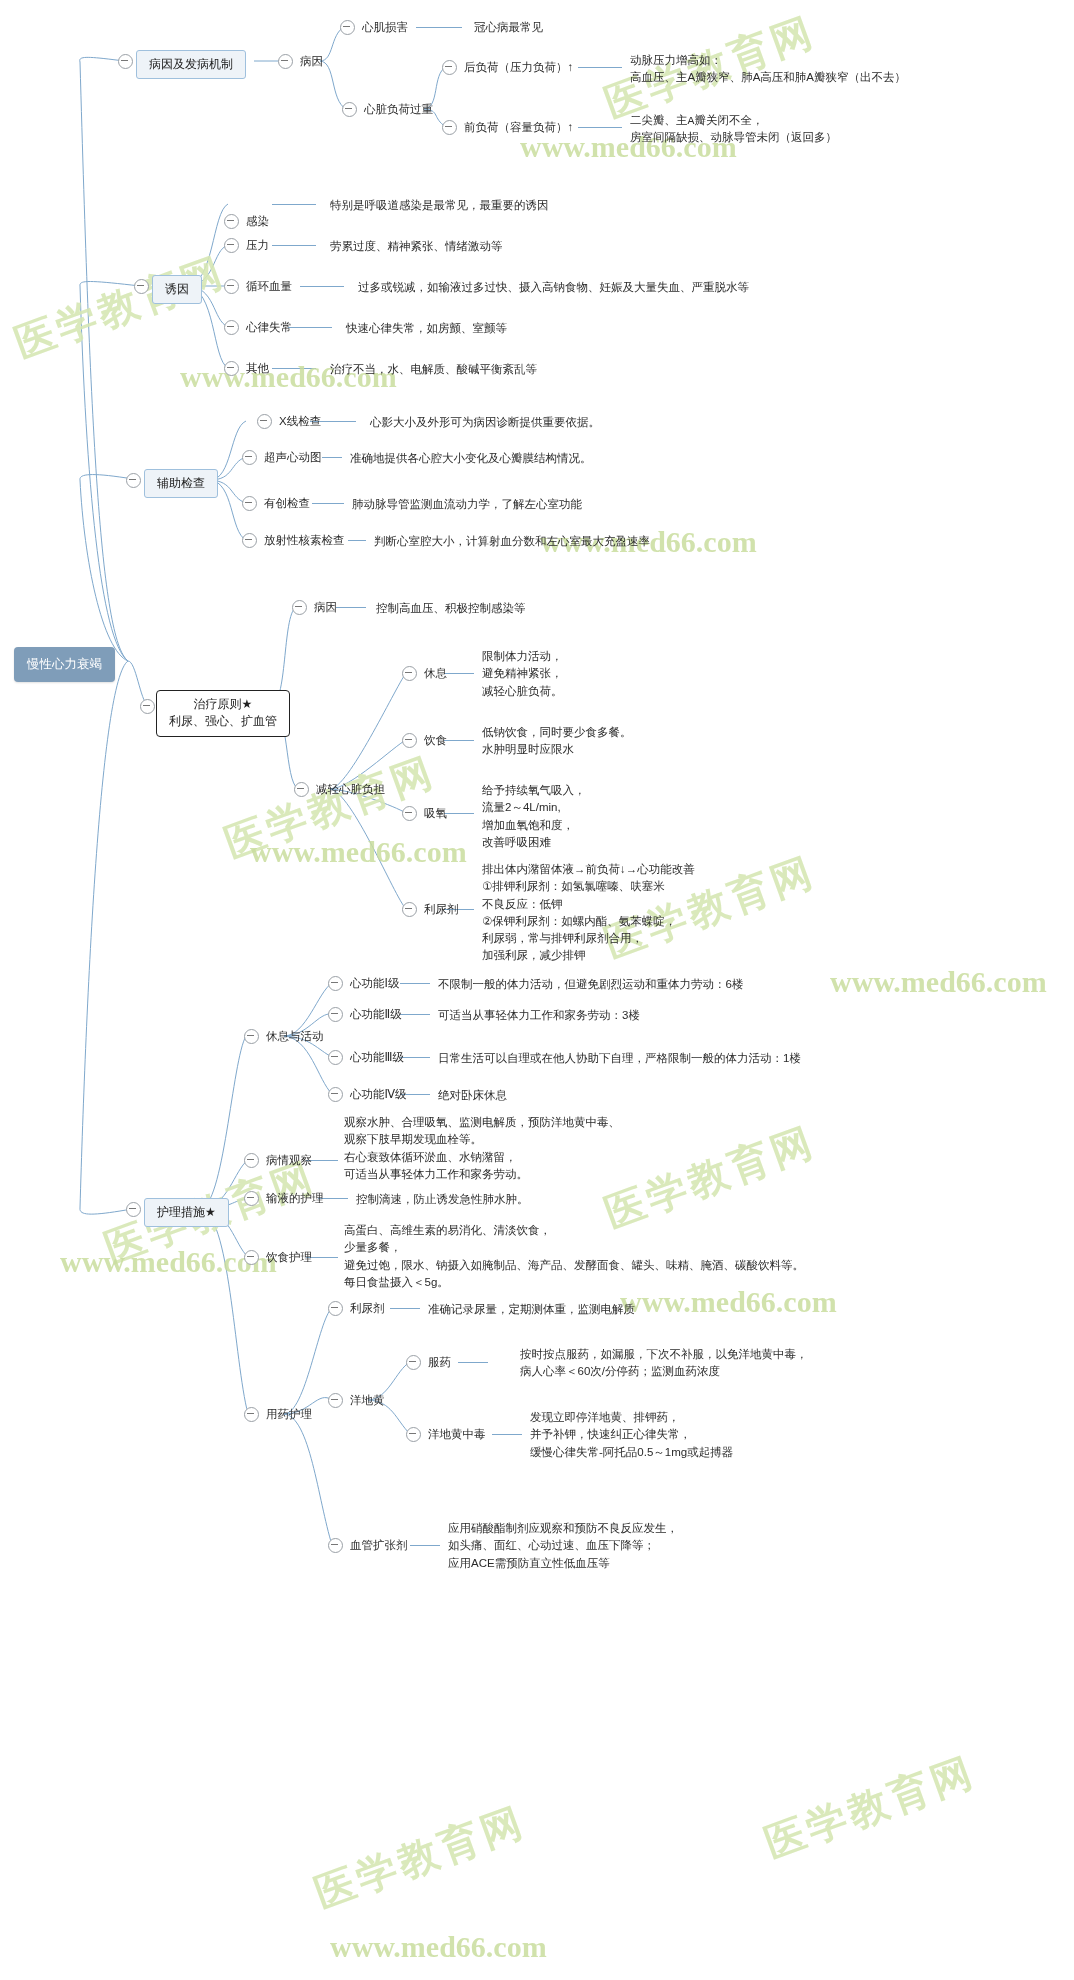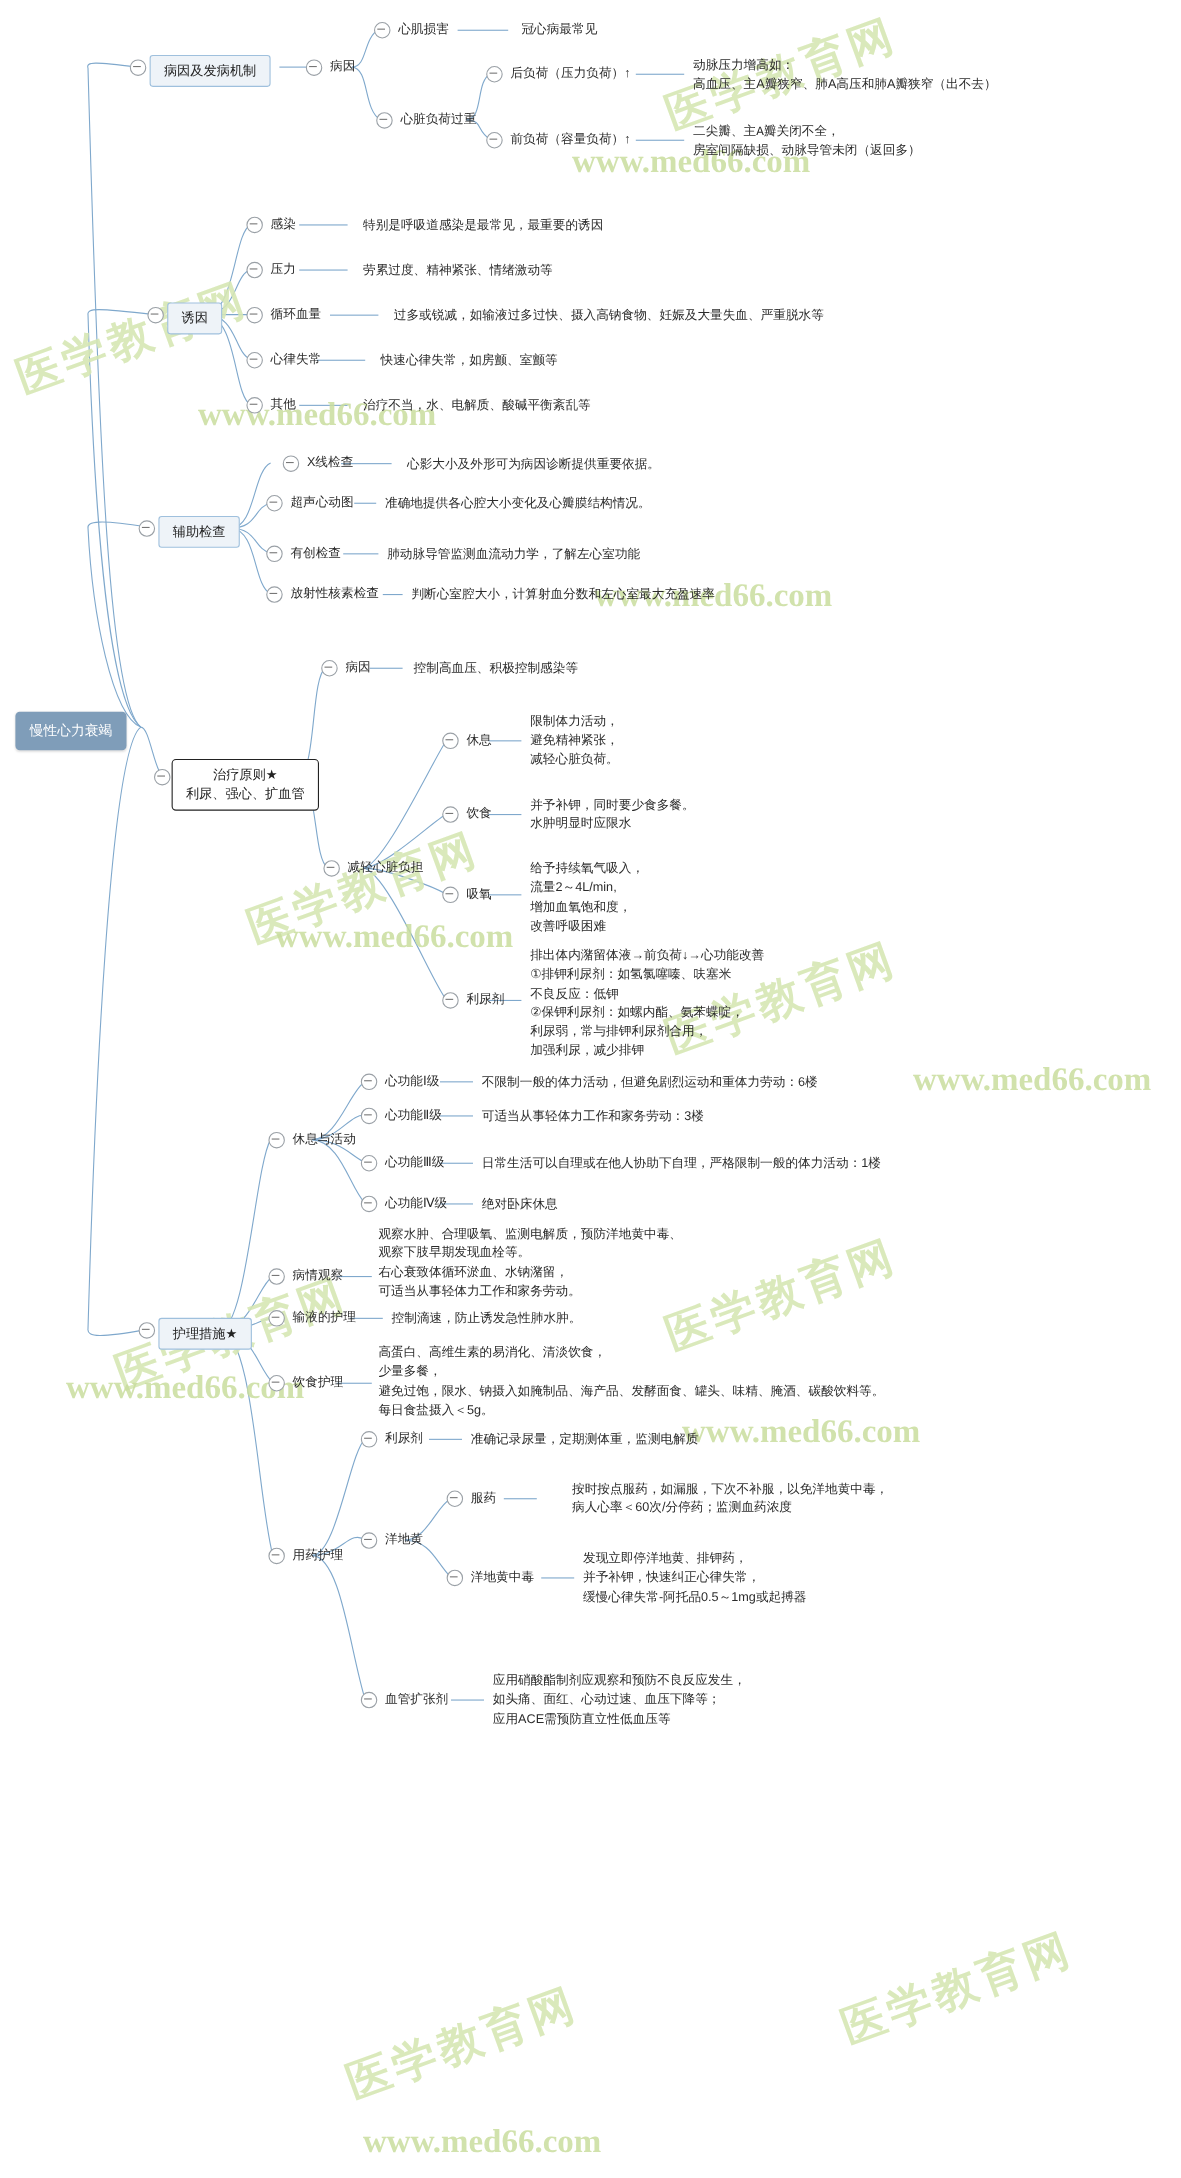--- a/index.html
+++ b/index.html
@@ -185,21 +185,21 @@
     <span class="lbl">前负荷（容量负荷）↑</span>
   </div>
   <div class="detail" style="left:630px;top:112px;font-family:Liberation Mono, monospace;">二尖瓣、主A瓣关闭不全，
 房室间隔缺损、动脉导管未闭（返回多）</div>
 
   <div class="node" style="left:134px;top:279px;">
     <span class="bullet"></span>
   </div>
   <div class="boxed" style="left:152px;top:275px;">诱因</div>
 
-  <div class="node" style="left:224px;top:197px;">
+  <div class="node" style="left:224px;top:214px;">
     <span class="bullet"></span>
     <span class="lbl">感染</span>
   </div>
   <div class="detail" style="left:330px;top:197px;">特别是呼吸道感染是最常见，最重要的诱因</div>
 
   <div class="node" style="left:224px;top:238px;">
     <span class="bullet"></span>
     <span class="lbl">压力</span>
   </div>
   <div class="detail" style="left:330px;top:238px;">劳累过度、精神紧张、情绪激动等</div>
@@ -273,21 +273,21 @@
     <span class="lbl">休息</span>
   </div>
   <div class="detail" style="left:482px;top:648px;">限制体力活动，
 避免精神紧张，
 减轻心脏负荷。</div>
 
   <div class="node" style="left:402px;top:733px;text-align:right;">
     <span class="bullet"></span>
     <span class="lbl">饮食</span>
   </div>
-  <div class="detail" style="left:482px;top:724px;">并予补钾，同时要少食多餐。
+  <div class="detail" style="left:482px;top:724px;">低钠饮食，同时要少食多餐。
 水肿明显时应限水</div>
 
   <div class="node" style="left:402px;top:806px;">
     <span class="bullet"></span>
     <span class="lbl">吸氧</span>
   </div>
   <div class="detail" style="left:482px;top:782px;">给予持续氧气吸入，
 流量2～4L/min,
 增加血氧饱和度，
 改善呼吸困难</div>

